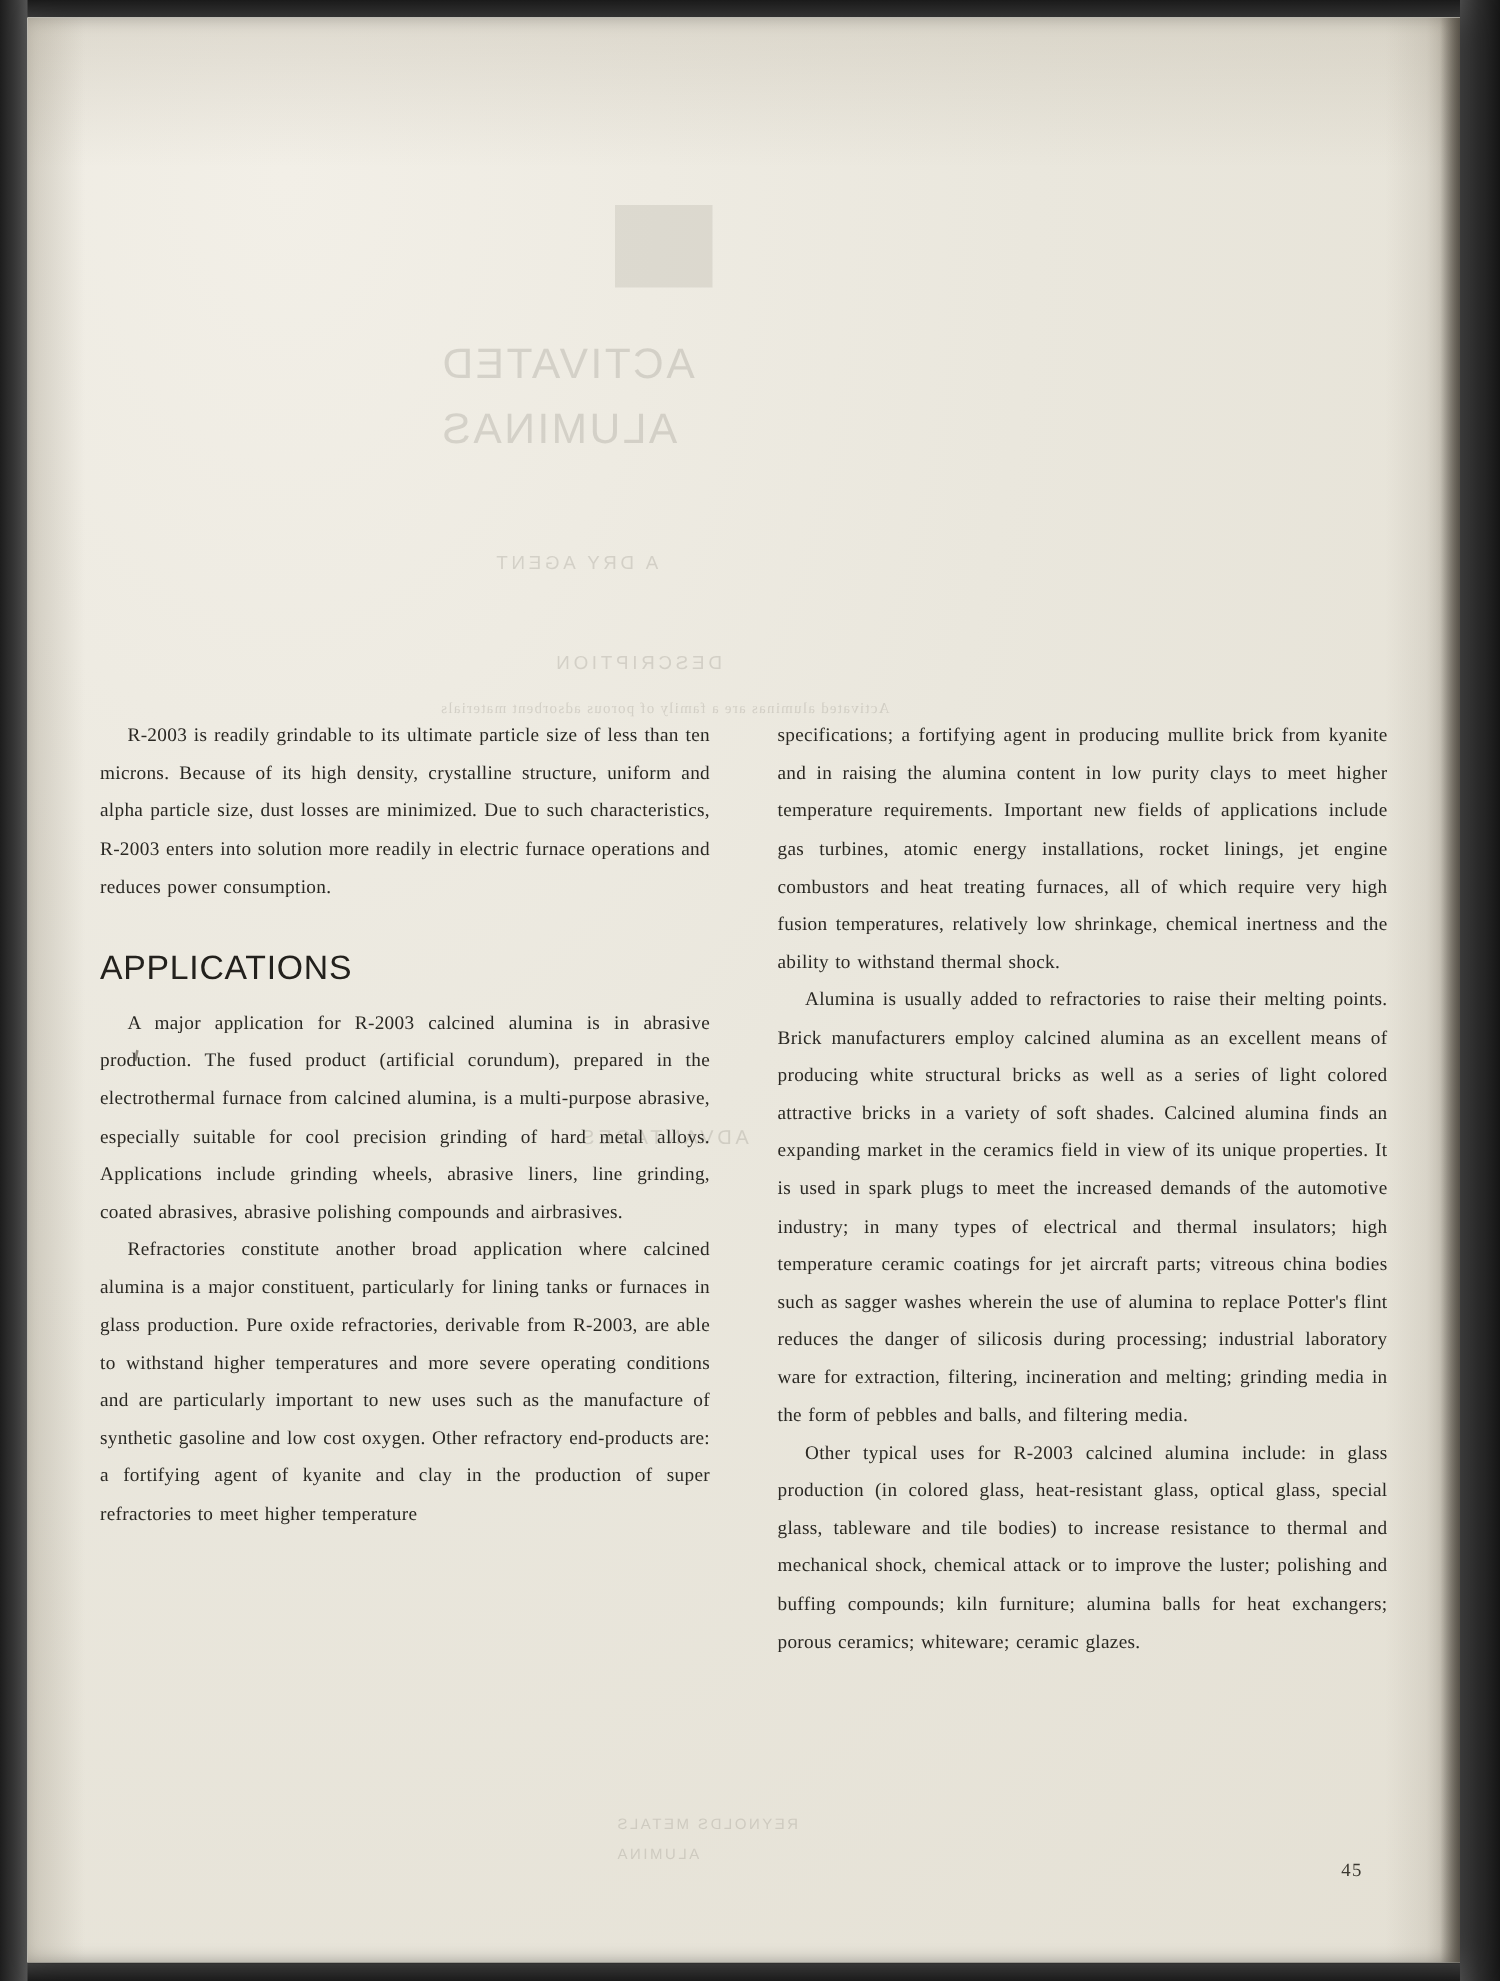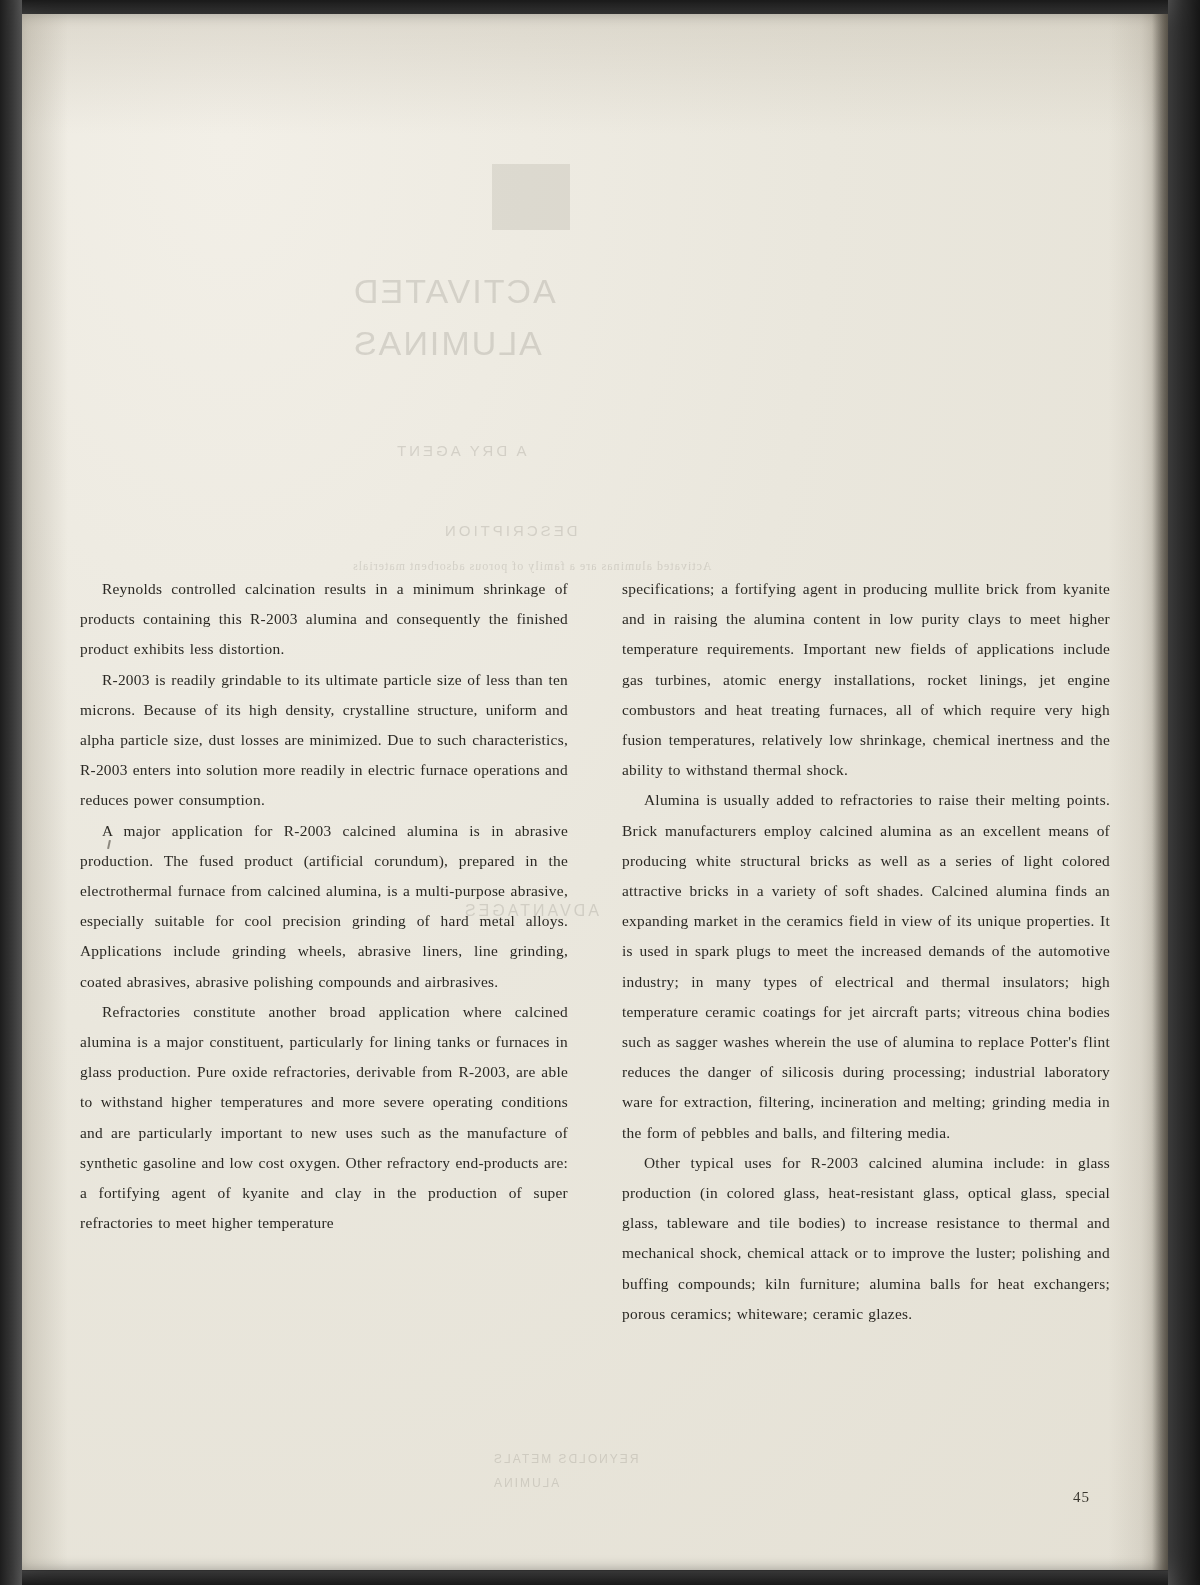--- a/index.html
+++ b/index.html
@@ -192,22 +192,22 @@
     <div class="bleed bleed-body">Activated aluminas are a family of porous adsorbent materials</div>
     <div class="bleed bleed-adv">ADVANTAGES</div>
     <div class="bleed bleed-foot1">REYNOLDS METALS</div>
     <div class="bleed bleed-foot2">ALUMINA</div>
 
     <div class="stray-mark"></div>
 
     <div class="columns">
 
       <div class="col">
-        <p>Reynolds controlled calcination results in a minimum shrinkage of products containing this R-2003 alumina and consequently the finished product exhibits less distortion.</p>
         <p>R-2003 is readily grindable to its ultimate particle size of less than ten microns. Because of its high density, crystalline structure, uniform and alpha particle size, dust losses are minimized. Due to such characteristics, R-2003 enters into solution more readily in electric furnace operations and reduces power consumption.</p>
+        <h2 class="section">APPLICATIONS</h2>
         <p>A major application for R-2003 calcined alumina is in abrasive production. The fused product (artificial corundum), prepared in the electrothermal furnace from calcined alumina, is a multi-purpose abrasive, especially suitable for cool precision grinding of hard metal alloys. Applications include grinding wheels, abrasive liners, line grinding, coated abrasives, abrasive polishing compounds and airbrasives.</p>
         <p>Refractories constitute another broad application where calcined alumina is a major constituent, particularly for lining tanks or furnaces in glass production. Pure oxide refractories, derivable from R-2003, are able to withstand higher temperatures and more severe operating conditions and are particularly important to new uses such as the manufacture of synthetic gasoline and low cost oxygen. Other refractory end-products are: a fortifying agent of kyanite and clay in the production of super refractories to meet higher temperature</p>
       </div>
 
       <div class="col">
         <p class="no-indent">specifications; a fortifying agent in producing mullite brick from kyanite  and in raising the alumina content in low purity clays to meet higher temperature requirements. Important new fields of applications include gas turbines, atomic energy installations, rocket linings, jet engine combustors and heat treating furnaces, all of which require very high fusion temperatures, relatively low shrinkage, chemical inertness and the ability to withstand thermal shock.</p>
         <p>Alumina is usually added to refractories to raise their melting points. Brick manufacturers employ calcined alumina as an excellent means of producing white structural bricks as well as a series of light colored attractive bricks in a variety of soft shades. Calcined alumina finds an expanding market in the ceramics field in view of its unique properties. It is used in spark plugs to meet the increased demands of the automotive industry; in many types of electrical and thermal insulators; high temperature ceramic coatings for jet aircraft parts; vitreous china bodies such as sagger washes wherein the use of alumina to replace Potter's flint reduces the danger of silicosis during processing; industrial laboratory ware for extraction, filtering, incineration and melting; grinding media in the form of pebbles and balls, and filtering media.</p>
         <p>Other typical uses for R-2003 calcined alumina include: in glass production (in colored glass, heat-resistant glass, optical glass, special glass, tableware and tile bodies) to increase resistance to thermal and mechanical shock, chemical attack or to improve the luster; polishing and buffing compounds; kiln furniture; alumina balls for heat exchangers; porous ceramics; whiteware; ceramic glazes.</p>
       </div>
 

